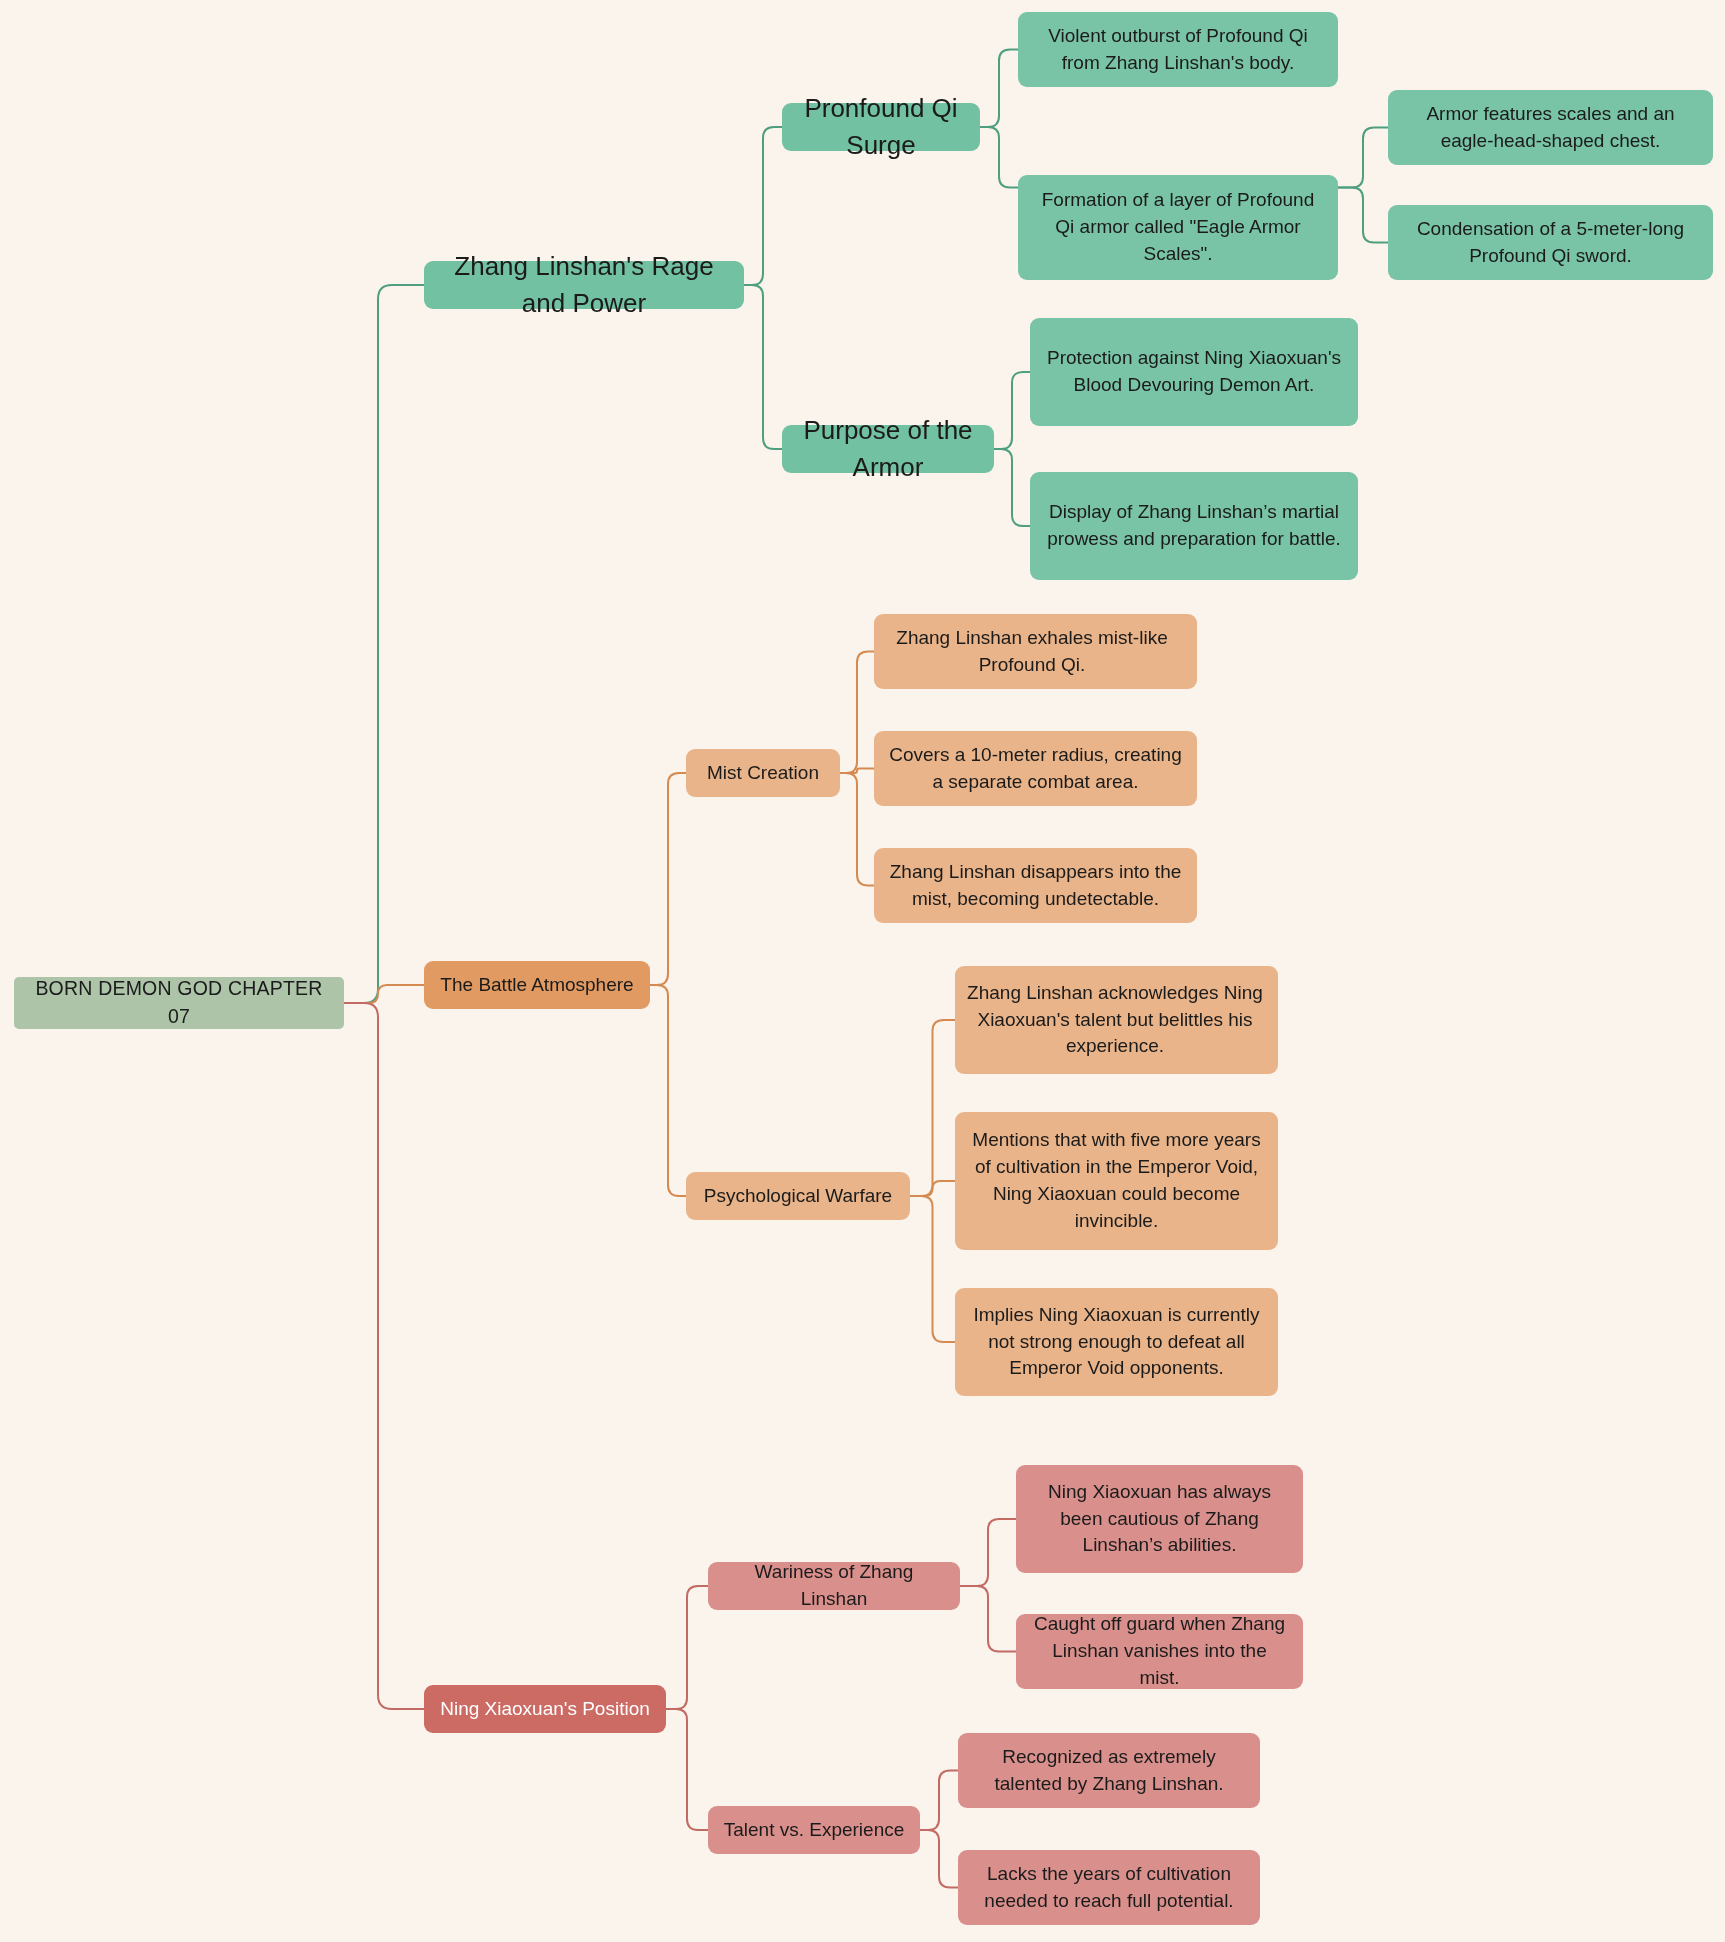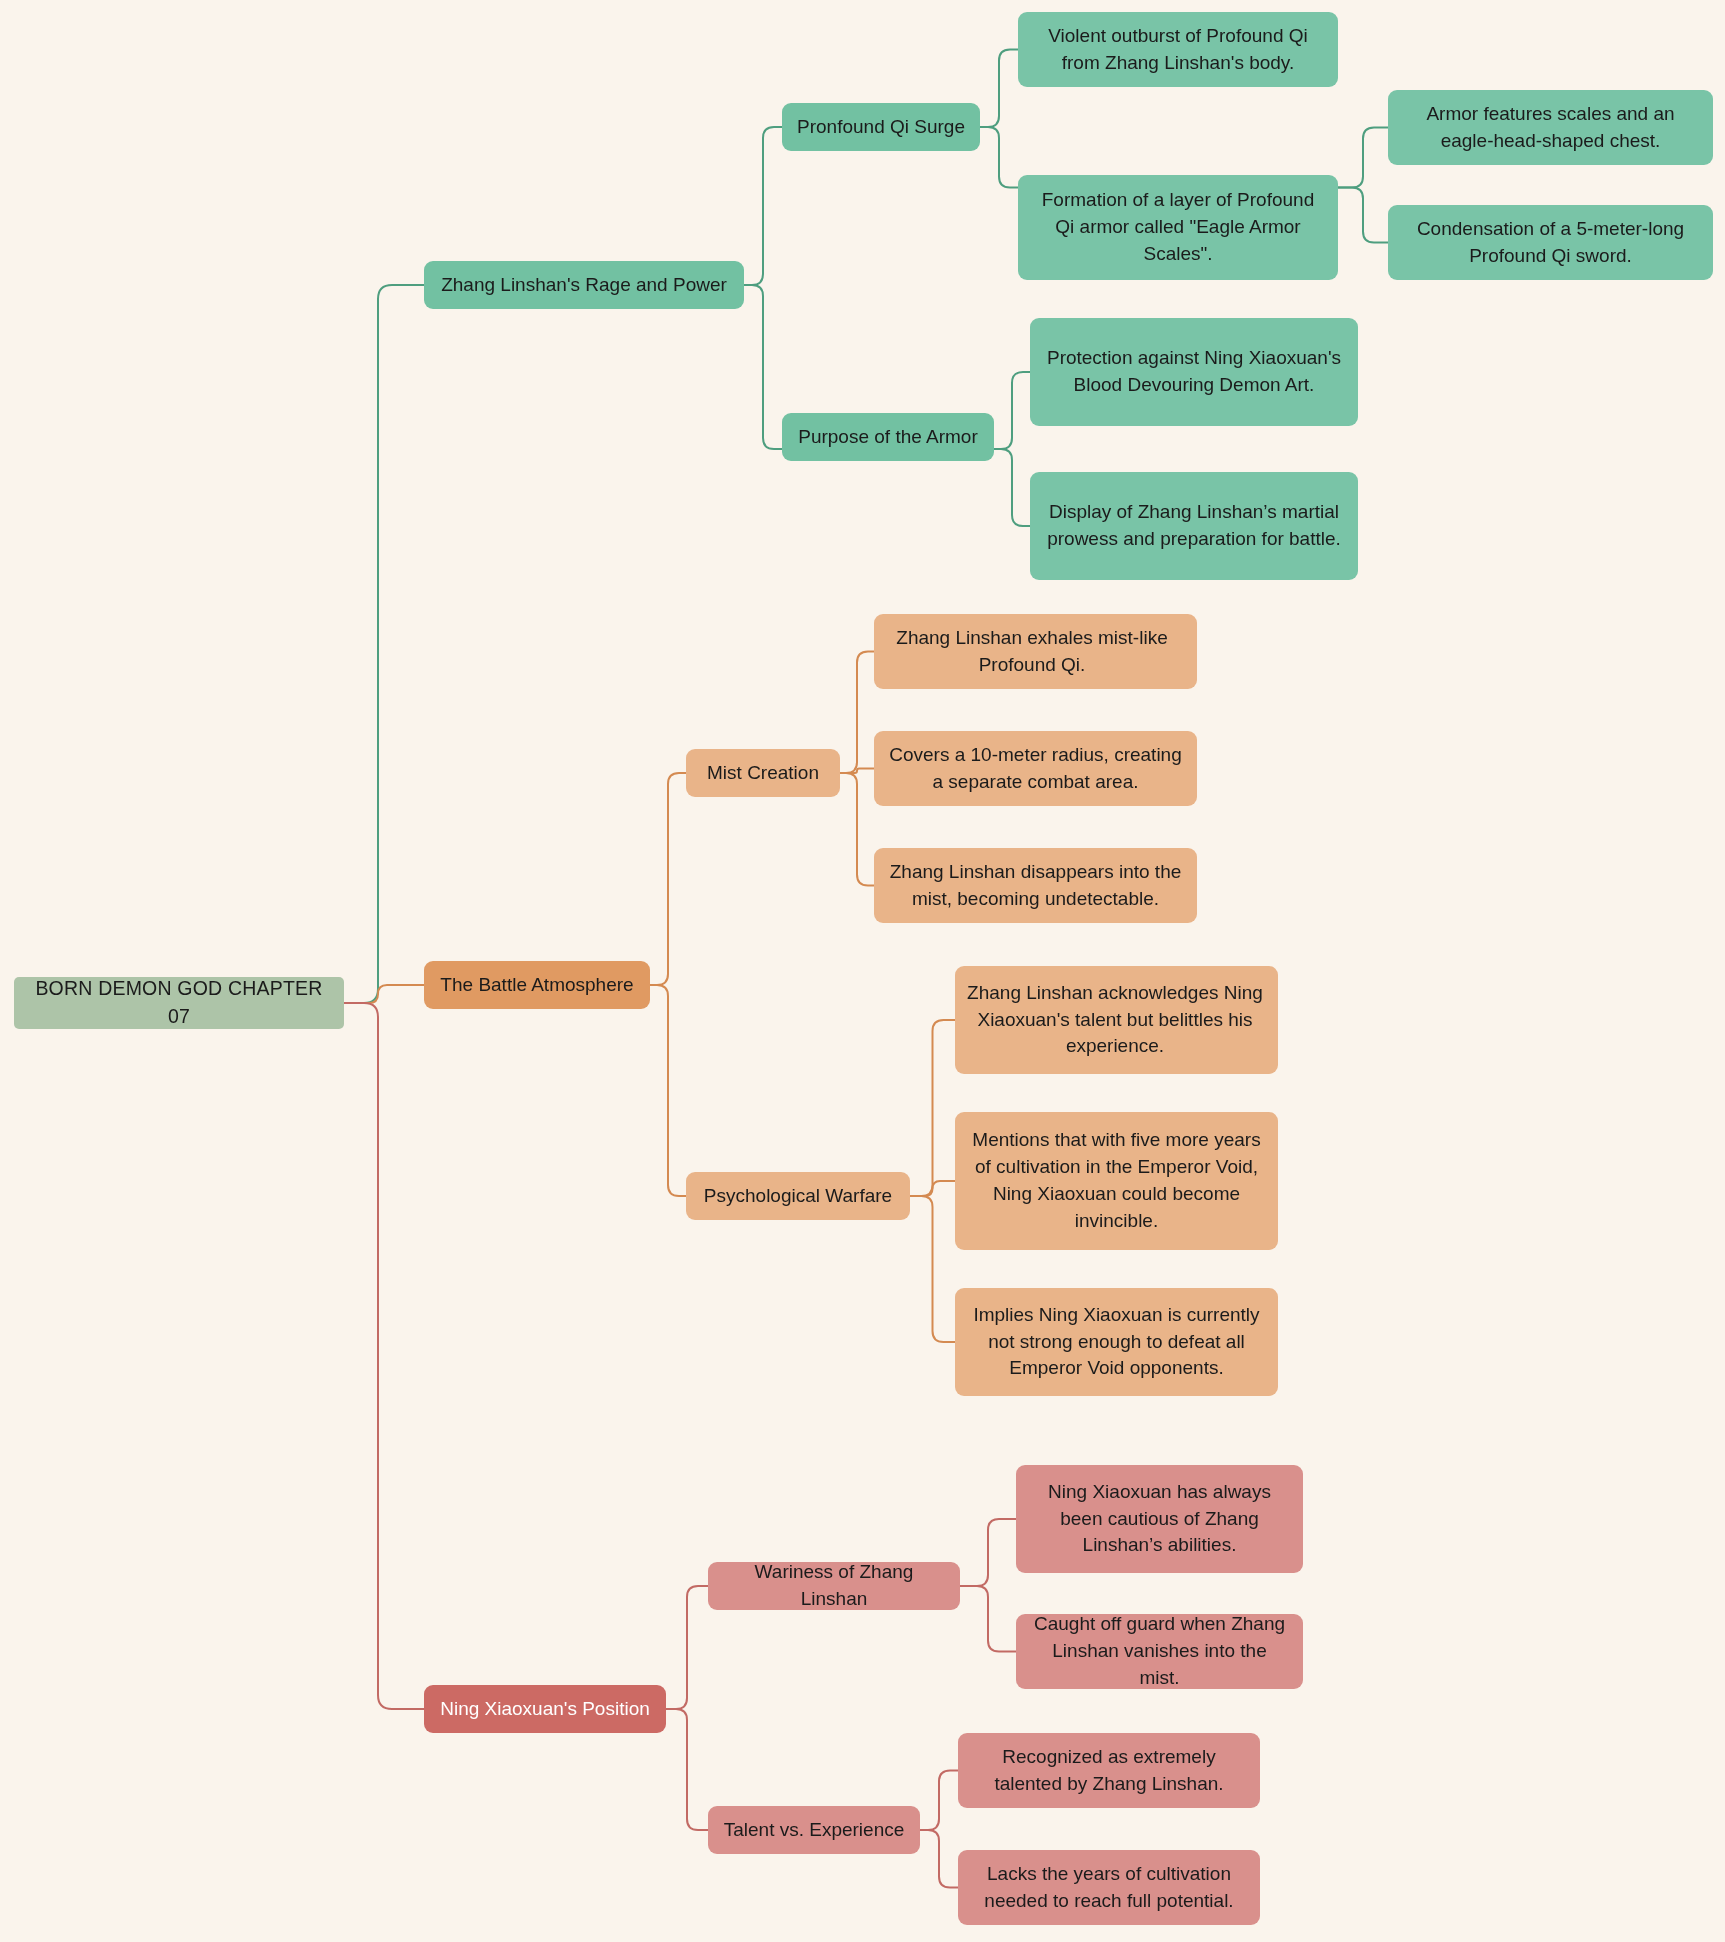--- a/index.html
+++ b/index.html
@@ -37,21 +37,21 @@
     color: #1b1b1b;
     white-space: pre-wrap;
   }
   .root {
     background: #adc4a8;
     color: #1b1b1b;
     font-size: 19.5px;
     border-radius: 5px;
     letter-spacing: 0.2px;
   }
-  .br-green   { background: #72c1a2; font-size: 19px; }
+  .br-green   { background: #72c1a2; font-size: 26px; }
   .lf-green   { background: #79c4a7; font-size: 19px; }
   .br-orange  { background: #e09a62; font-size: 19px; }
   .sb-orange  { background: #e9b489; font-size: 19px; }
   .lf-orange  { background: #e9b489; font-size: 19px; }
   .br-rose    { background: #cc6a64; color: #ffffff; font-size: 19px; }
   .sb-rose    { background: #d9908c; font-size: 19px; }
   .lf-rose    { background: #d9908c; font-size: 19px; }
 </style>
 </head>
 <body>
@@ -93,21 +93,21 @@
   <div class="node br-green" style="left:782px; top:103px; width:198px; height:48px;">Pronfound Qi Surge</div>
 
   <div class="node lf-green" style="left:1018px; top:12px; width:320px; height:75px;">Violent outburst of Profound Qi from Zhang Linshan's body.</div>
 
   <div class="node lf-green" style="left:1018px; top:135px; width:320px; height:105px;margin-top:40px;">Formation of a layer of Profound Qi armor called "Eagle Armor Scales".</div>
 
   <div class="node lf-green" style="left:1388px; top:90px; width:325px; height:75px;">Armor features scales and an eagle-head-shaped chest.</div>
 
   <div class="node lf-green" style="left:1388px; top:205px; width:325px; height:75px;">Condensation of a 5-meter-long Profound Qi sword.</div>
 
-  <div class="node br-green" style="left:782px; top:413px; width:212px; height:48px;">Purpose of the Armor</div>
+  <div class="node br-green" style="left:782px; top:425px; width:212px; height:48px;">Purpose of the Armor</div>
 
   <div class="node lf-green" style="left:1030px; top:318px; width:328px; height:108px;">Protection against Ning Xiaoxuan's Blood Devouring Demon Art.</div>
 
   <div class="node lf-green" style="left:1030px; top:472px; width:328px; height:108px;">Display of Zhang Linshan’s martial prowess and preparation for battle.</div>
 
   <div class="node br-orange" style="left:424px; top:961px; width:226px; height:48px;">The Battle Atmosphere</div>
 
   <div class="node sb-orange" style="left:686px; top:749px; width:154px; height:48px;">Mist Creation</div>
 
   <div class="node lf-orange" style="left:874px; top:614px; width:323px; height:75px;padding-left:7px;">Zhang Linshan exhales mist-like Profound Qi.</div>

